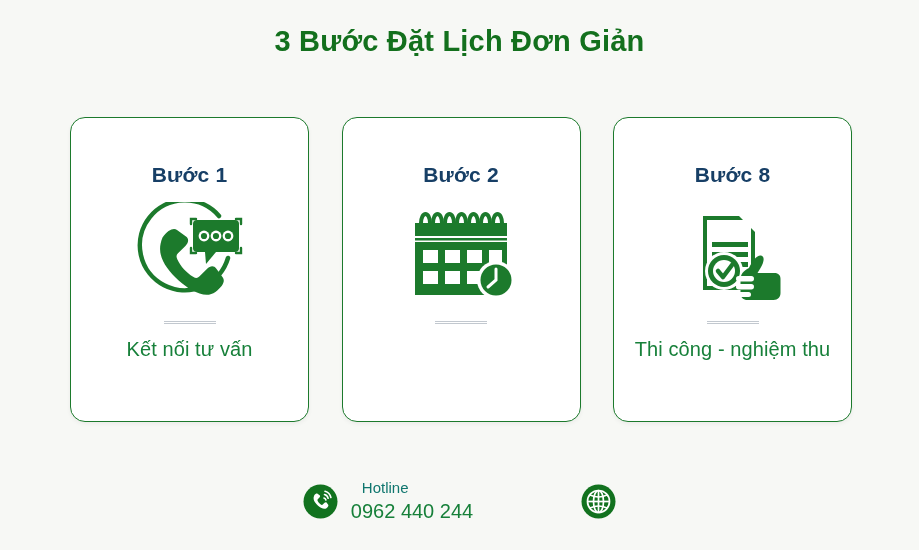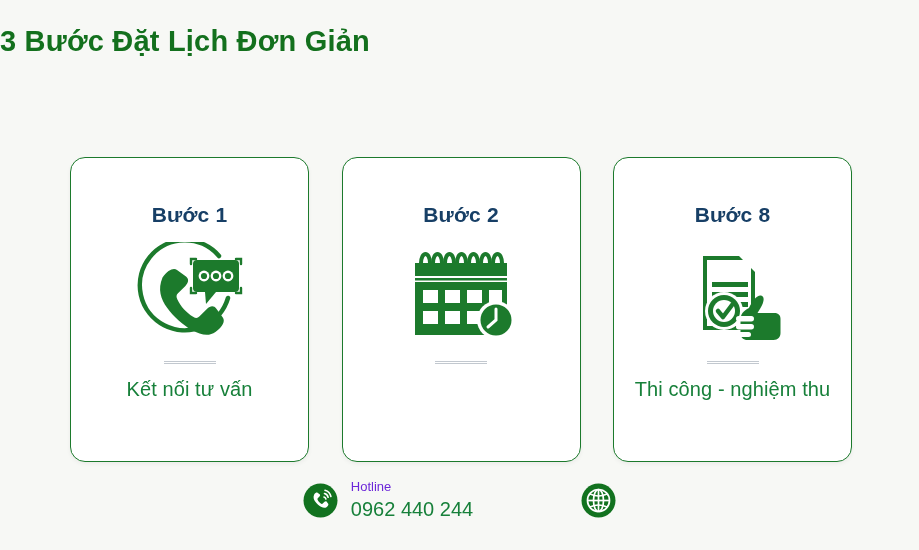--- a/index.html
+++ b/index.html
@@ -16,20 +16,21 @@
     font-family: "Liberation Sans", "DejaVu Sans", sans-serif;
     position: relative;
   }
 
   
   .page-title {
     position: absolute;
     top: 24px;
     left: 0;
     width: 919px;
+    text-align: center;
     font-size: 29px;
     font-weight: bold;
     color: #13701d;
     letter-spacing: 0.2px;
     line-height: 1.2;
   }
 
   
   .cards-row {
     position: absolute;
@@ -45,21 +46,20 @@
     width: 239px;
     height: 305px;
     background: #ffffff;
     border: 1.4px solid #1c7a2c;
     border-radius: 15px;
     box-shadow: 0 2px 4px rgba(0,0,0,0.05);
     display: flex;
     flex-direction: column;
     align-items: center;
     position: relative;
-    margin-top: 40px;
   }
 
   .step-label {
     margin-top: 45px;
     font-size: 21px;
     font-weight: bold;
     color: #173f66;
     letter-spacing: 0.2px;
   }
 
@@ -110,22 +110,23 @@
     flex: 0 0 35px;
   }
 
   .contact-text {
     display: flex;
     flex-direction: column;
     line-height: 1.36;
   }
 
   .contact-title {
-    font-size: 13px;
-    color: #6d28d9;
+    font-size: 15px;
+    color: #0f766e;
+    margin-left: 11px;
   }
 
   .contact-value {
     font-size: 20px;
     color: #17803a;
   }
 </style>
 </head>
 <body>
 

